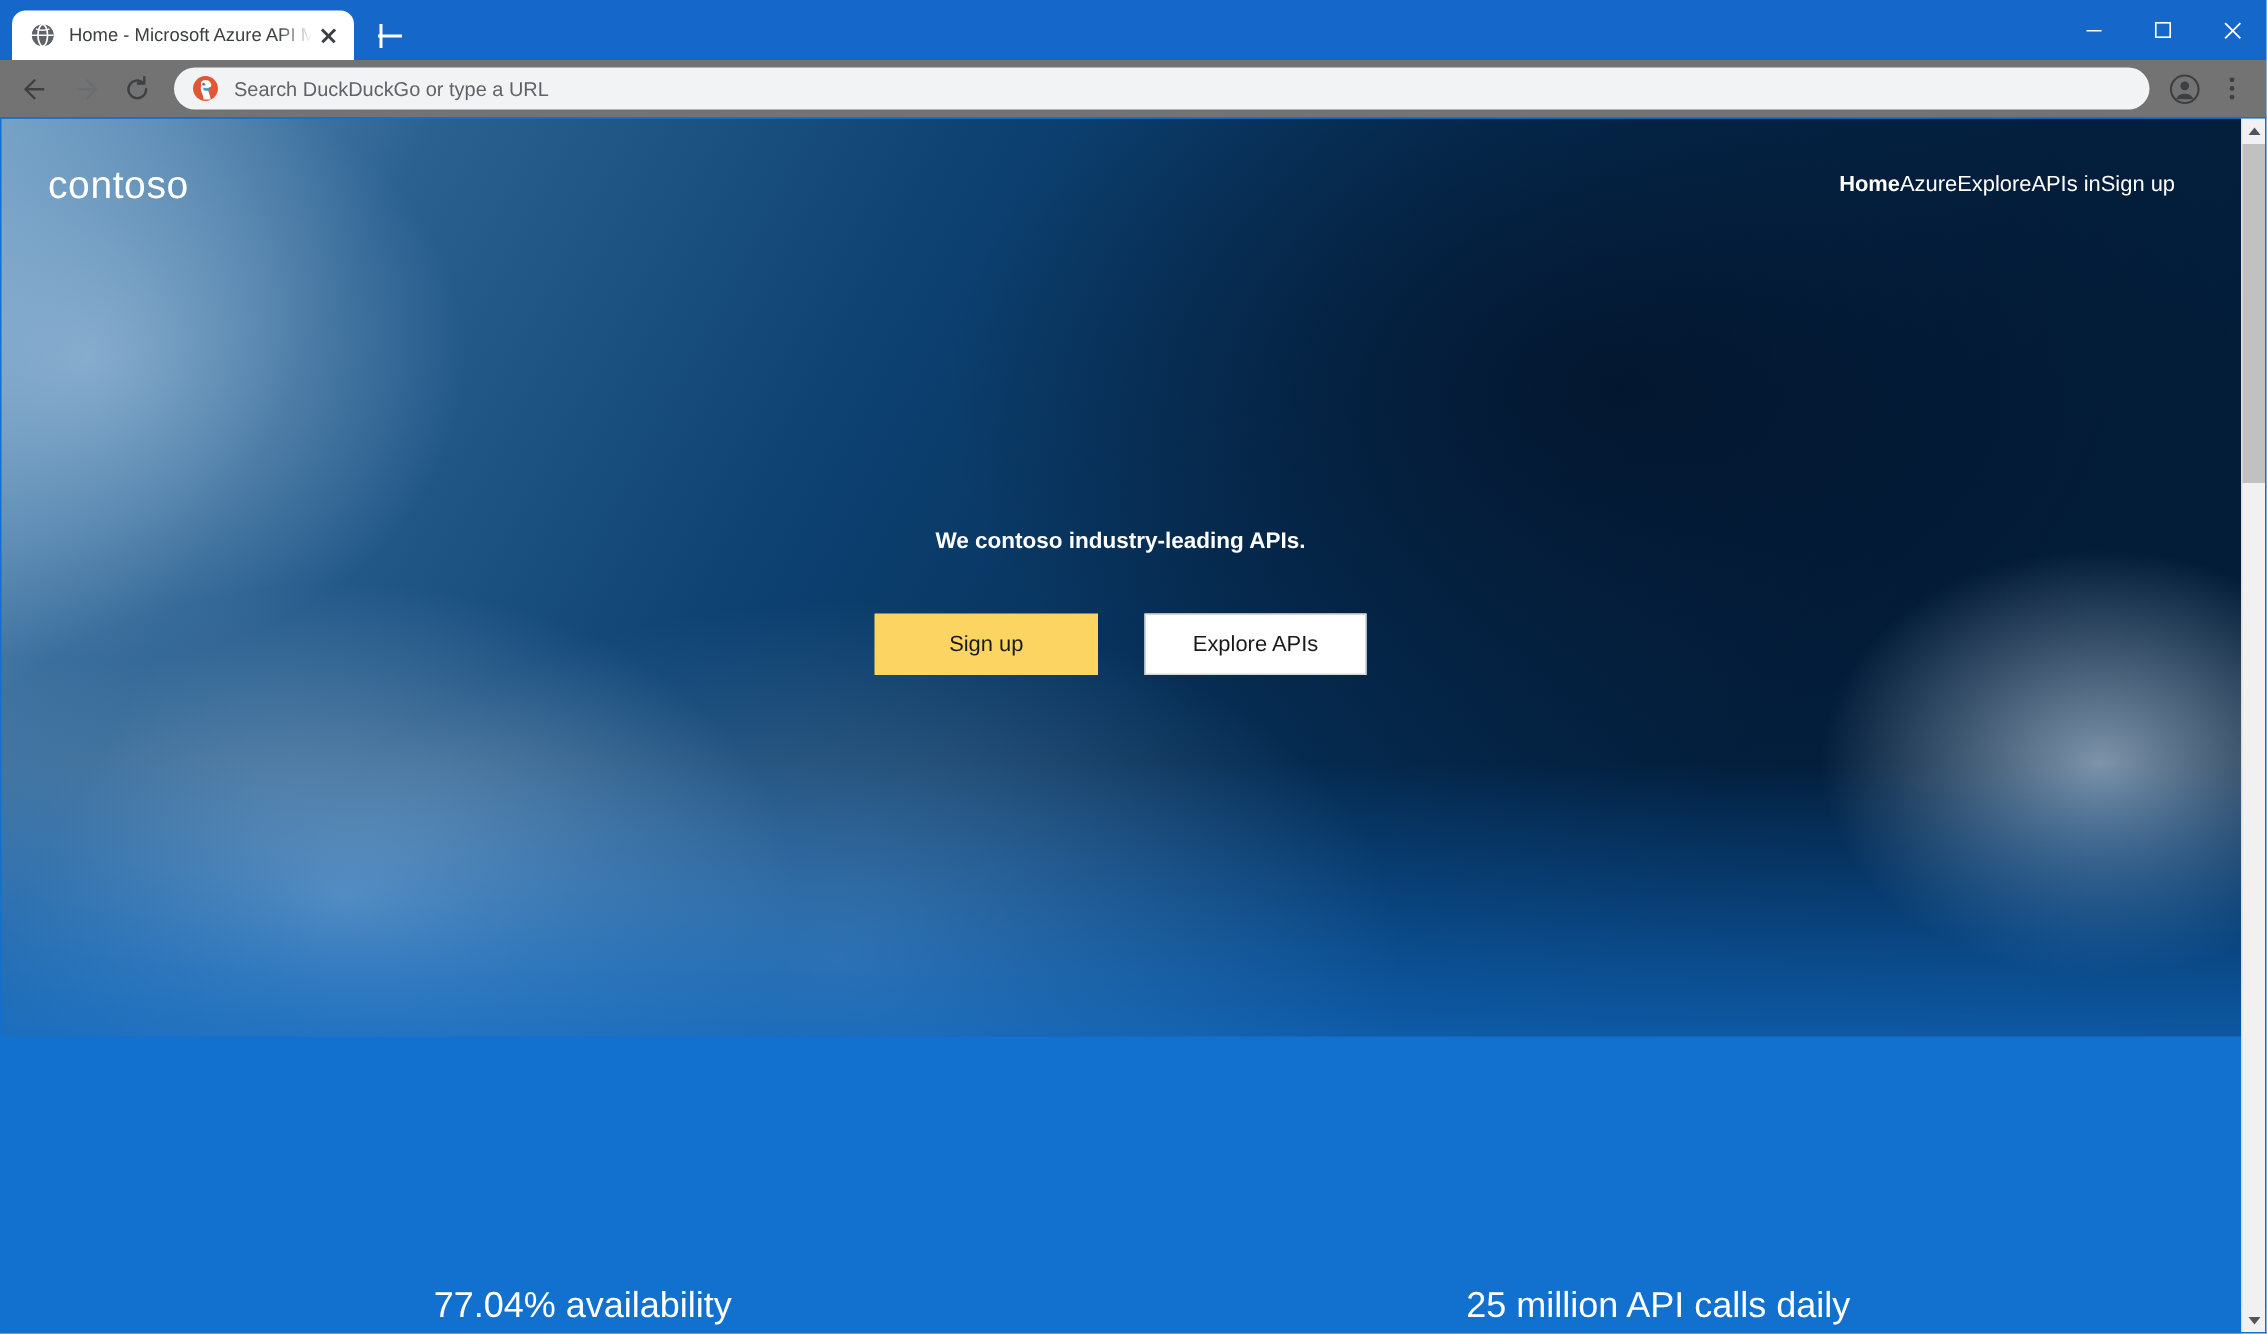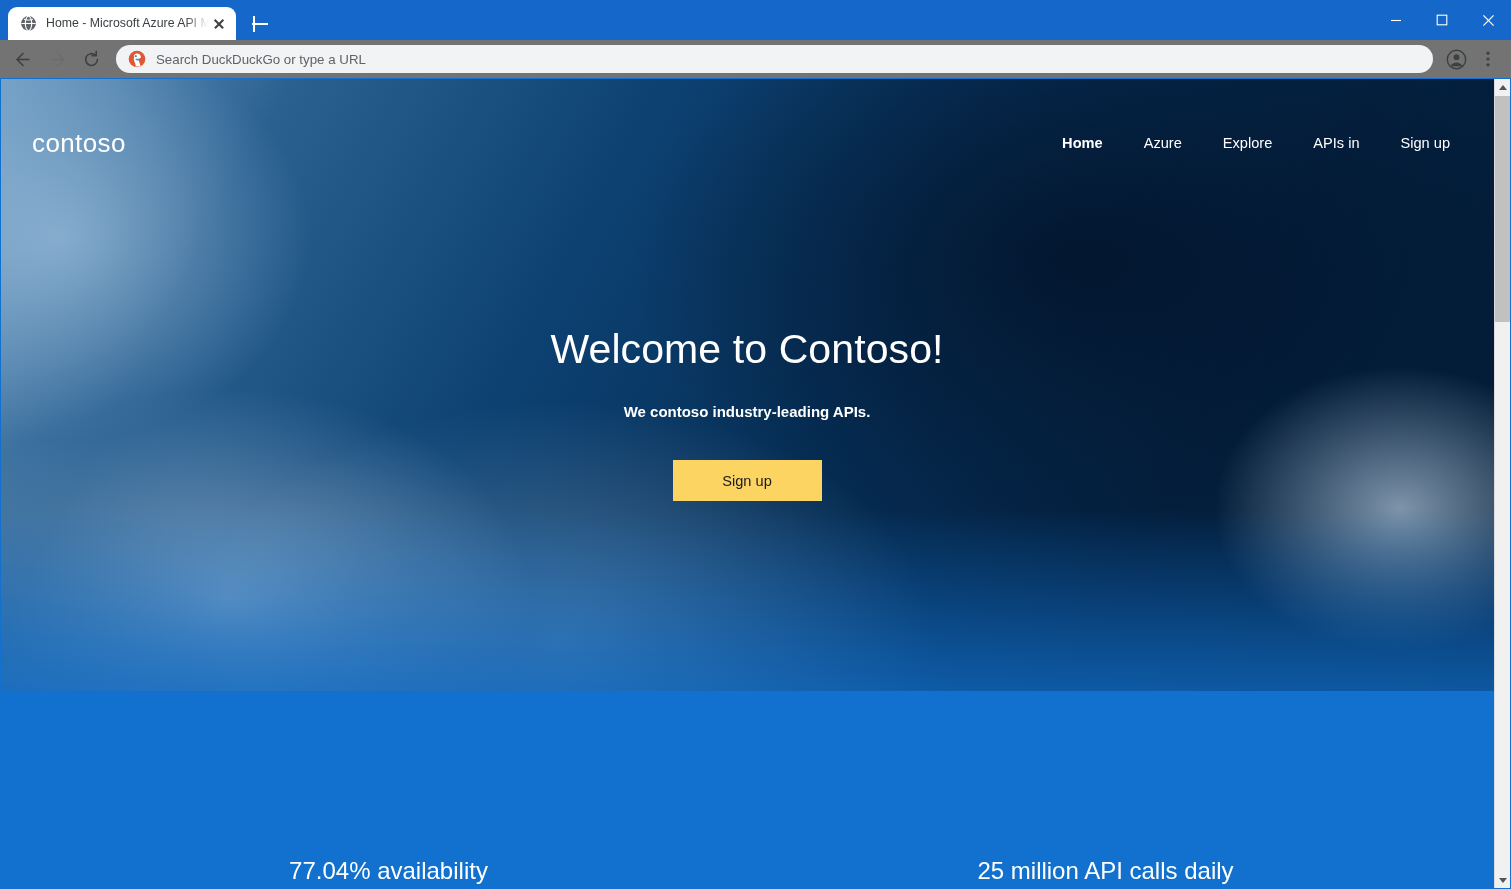--- a/index.html
+++ b/index.html
@@ -188,35 +188,33 @@
 
   
   .sitenav {
     position: absolute;
     left: 0; right: 0; top: 0;
     height: 88px;
     display: flex;
     align-items: center;
     padding: 0 44px 0 32px;
     z-index: 5;
-    margin-top: 20px;
   }
   .logo {
     font-size: 26px;
     font-weight: 300;
     color: #ffffff;
     letter-spacing: 0.4px;
     cursor: pointer;
     line-height: 1;
   }
   .navlinks {
     margin-left: auto;
     display: flex;
     align-items: center;
-    gap: 41px;
   }
   .navlink {
     font-size: 14.6px;
     color: #ffffff;
     cursor: pointer;
     white-space: nowrap;
     text-decoration: none;
   }
   .navlink.active { font-weight: bold; }
 
@@ -451,24 +449,24 @@
         <div class="navlinks">
           <a class="navlink active">Home</a>
           <a class="navlink">Azure</a>
           <a class="navlink">Explore</a>
           <a class="navlink">APIs in</a>
           <a class="navlink">Sign up</a>
         </div>
       </div>
 
       <div class="hero-content">
-        <div class="hero-title">Welcome to Contoso!</div>
         <div class="hero-sub">We contoso industry-leading APIs.</div>
         <div class="hero-actions">
           <button class="btn btn-primary">Sign up</button>
+          <button class="btn btn-secondary">Explore APIs</button>
         </div>
       </div>
 
       <div class="stats">
         <div class="stat">
           <div class="stat-value">77.04% availability</div>
 
         </div>
         <div class="stat">
           <div class="stat-value">25 million API calls daily</div>

